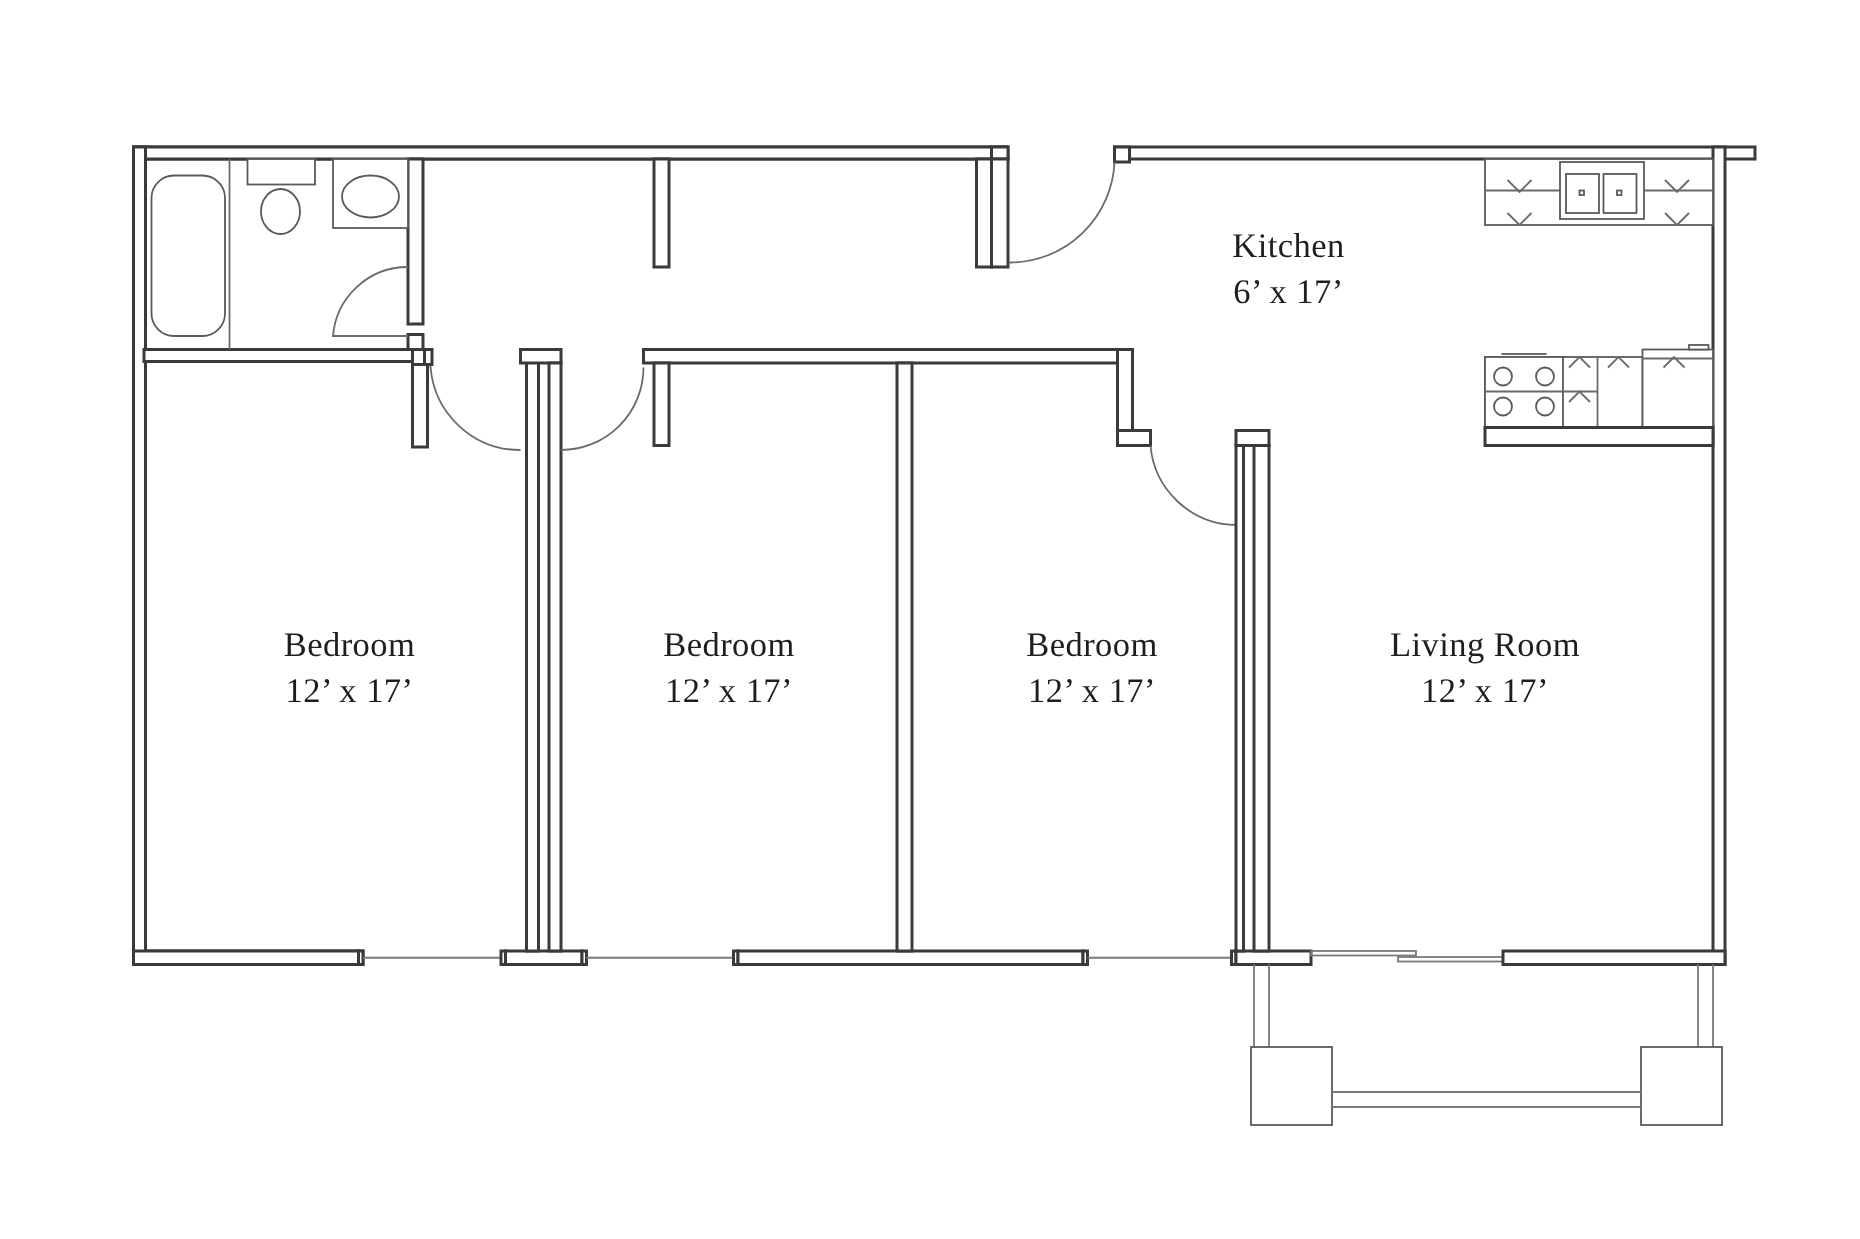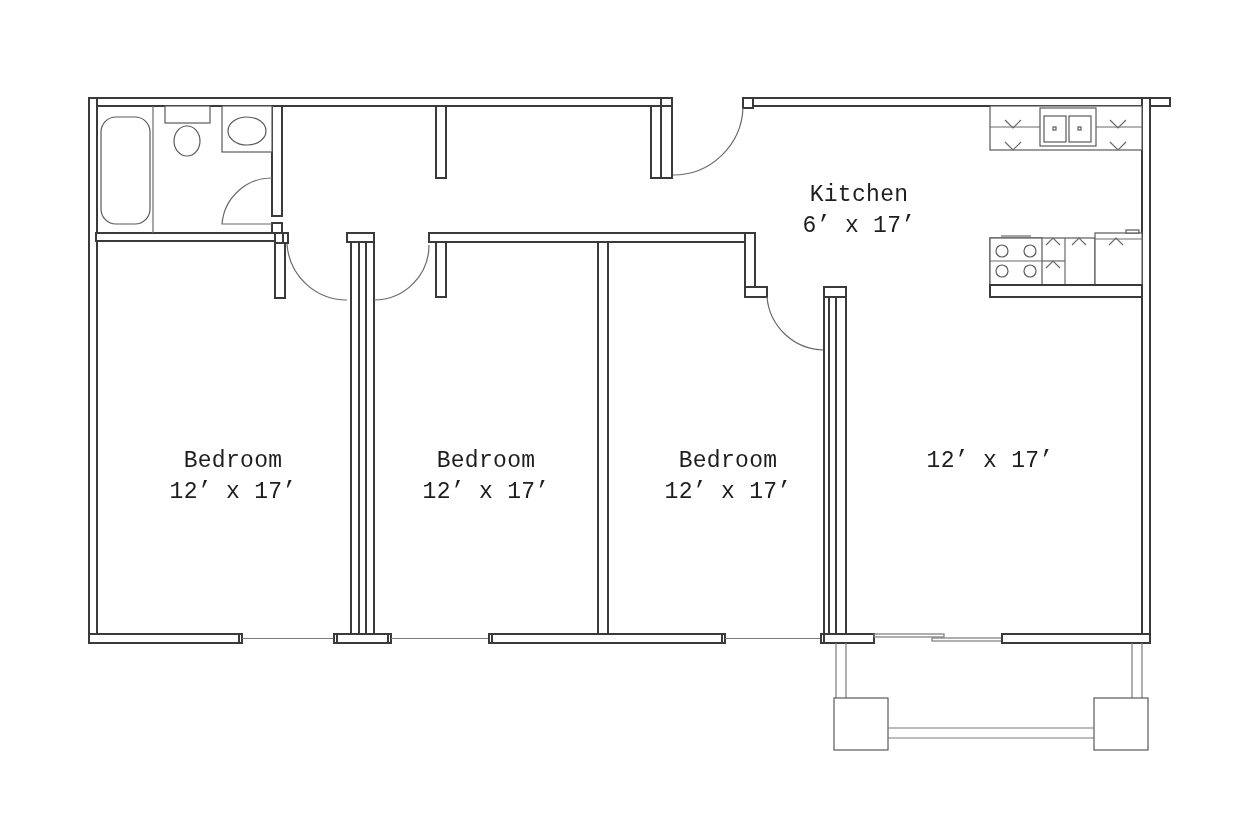--- a/index.html
+++ b/index.html
@@ -4,22 +4,22 @@
 <style>
   html, body { margin: 0; padding: 0; background: #ffffff; }
   body { width: 1240px; height: 826px; overflow: hidden; position: relative; }
   #plan { position: absolute; left: 0; top: 0; width: 1240px; height: 826px; }
   .wall { fill: #ffffff; stroke: #3a3a3a; stroke-width: 2; }
   .thin { fill: none; stroke: #6a6a6a; stroke-width: 1.2; }
   .fix { fill: #ffffff; stroke: #5a5a5a; stroke-width: 1.2; }
   .win { fill: none; stroke: #7a7a7a; stroke-width: 1.2; }
   .label {
     position: absolute; text-align: center; color: #1e1e1e;
-    font-family: Liberation Mono, monospace; font-size: 23px; line-height: 31px;
-    letter-spacing: 0.3px; white-space: nowrap; transform: translateX(-50%); margin-top: 32px;
+    font-family: Liberation Serif, serif; font-size: 23px; line-height: 31px;
+    letter-spacing: 0.3px; white-space: nowrap; transform: translateX(-50%);
   }
 </style>
 </head>
 <body>
 
 <svg id="plan" viewBox="0 0 1240 826" xmlns="http://www.w3.org/2000/svg">
 
   <g>
 
     <path class="wall" d="M89 98 L671 98 L671 106 L96 106 L96 634 L89 634 Z"></path>
@@ -165,18 +165,19 @@
 </div>
 <div class="label" style="left:486px; top:414px;">
   <div>Bedroom</div>
   <div>12’ x 17’</div>
 </div>
 <div class="label" style="left:728px; top:414px;">
   <div>Bedroom</div>
   <div>12’ x 17’</div>
 </div>
 <div class="label" style="left:990px; top:414px;">
+  <div>Living Room</div>
   <div>12’ x 17’</div>
 </div>
 <div class="label" style="left:859px; top:148px;">
   <div>Kitchen</div>
   <div>6’ x 17’</div>
 </div>
 
 </body></html>

